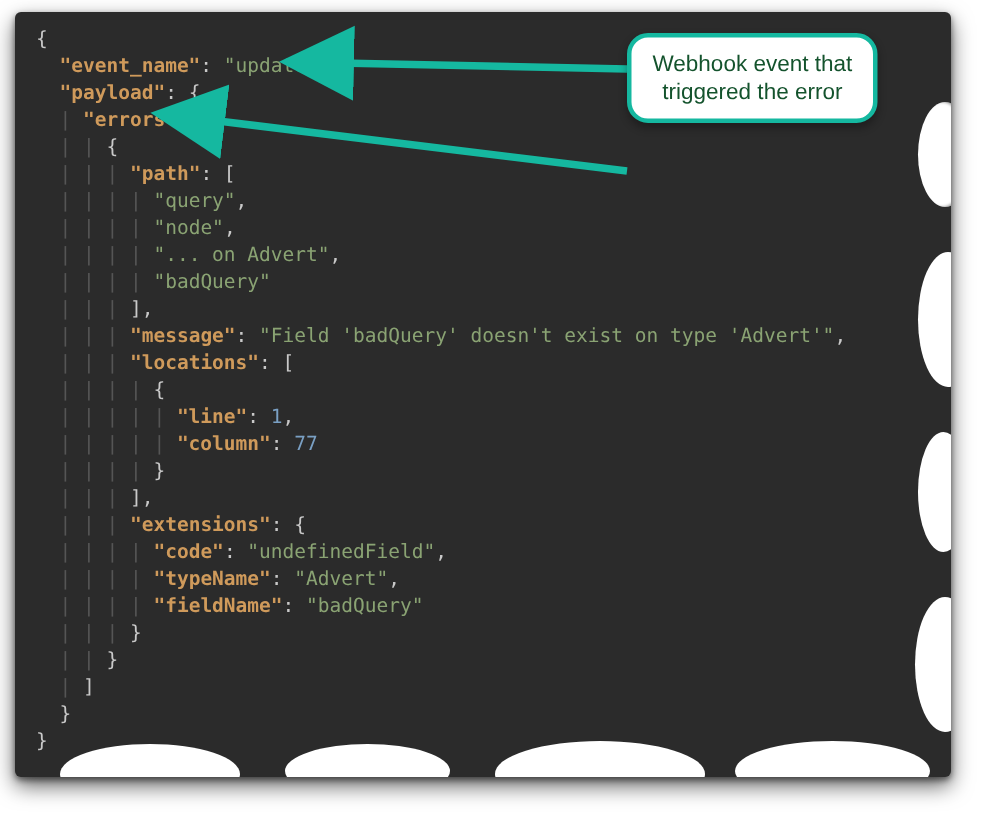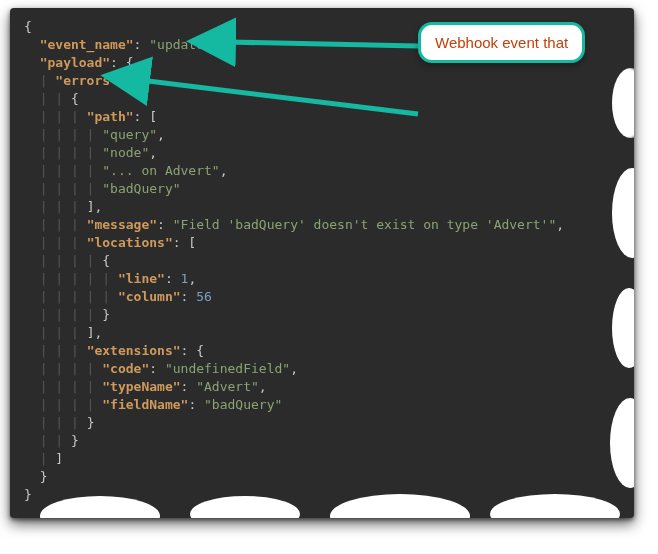--- a/index.html
+++ b/index.html
@@ -62,21 +62,21 @@
   
   .callout {
     position: absolute;
     background: #ffffff;
     border: 3px solid #15b8a0;
     border-radius: 14px;
     padding: 8px 14px;
     font-family: -apple-system, "Helvetica Neue", Arial, sans-serif;
     font-size: 15px;
     line-height: 19px;
-    color: #c2410c;
+    color: #14532d;
     box-shadow: 0 3px 6px rgba(0,0,0,0.3);
     text-align: center;
     white-space: nowrap;
   }
   
   svg.arrows {
     position: absolute;
     left: 0; top: 0;
     width: 658px; height: 554px;
     pointer-events: none;
@@ -106,21 +106,21 @@
 <span class="guide">  | | | </span><span class="key">"path"</span><span class="pun">: [</span>
 <span class="guide">  | | | | </span><span class="str">"query"</span><span class="pun">,</span>
 <span class="guide">  | | | | </span><span class="str">"node"</span><span class="pun">,</span>
 <span class="guide">  | | | | </span><span class="str">"... on Advert"</span><span class="pun">,</span>
 <span class="guide">  | | | | </span><span class="str">"badQuery"</span>
 <span class="guide">  | | | </span><span class="pun">],</span>
 <span class="guide">  | | | </span><span class="key">"message"</span><span class="pun">: </span><span class="str">"Field 'badQuery' doesn't exist on type 'Advert'"</span><span class="pun">,</span>
 <span class="guide">  | | | </span><span class="key">"locations"</span><span class="pun">: [</span>
 <span class="guide">  | | | | </span><span class="pun">{</span>
 <span class="guide">  | | | | | </span><span class="key">"line"</span><span class="pun">: </span><span class="num">1</span><span class="pun">,</span>
-<span class="guide">  | | | | | </span><span class="key">"column"</span><span class="pun">: </span><span class="num">56</span>
+<span class="guide">  | | | | | </span><span class="key">"column"</span><span class="pun">: </span><span class="num">77</span>
 <span class="guide">  | | | | </span><span class="pun">}</span>
 <span class="guide">  | | | </span><span class="pun">],</span>
 <span class="guide">  | | | </span><span class="key">"extensions"</span><span class="pun">: {</span>
 <span class="guide">  | | | | </span><span class="key">"code"</span><span class="pun">: </span><span class="str">"undefinedField"</span><span class="pun">,</span>
 <span class="guide">  | | | | </span><span class="key">"typeName"</span><span class="pun">: </span><span class="str">"Advert"</span><span class="pun">,</span>
 <span class="guide">  | | | | </span><span class="key">"fieldName"</span><span class="pun">: </span><span class="str">"badQuery"</span>
 <span class="guide">  | | | </span><span class="pun">}</span>
 <span class="guide">  | | </span><span class="pun">}</span>
 <span class="guide">  | </span><span class="pun">]</span>
 <span class="guide">  </span><span class="pun">}</span>
@@ -134,15 +134,16 @@
       </marker>
     </defs>
 
     <line x1="418" y1="46" x2="226" y2="42" stroke="#15b8a0" stroke-width="5" marker-end="url(#ah)"></line>
 
     <line x1="418" y1="114" x2="140" y2="80" stroke="#15b8a0" stroke-width="5" marker-end="url(#ah)"></line>
   </svg>
 
   <div class="callout" style="left:418px; top:22px;">
     <span>Webhook event that</span><br>
+    <span>triggered the error</span>
   </div>
 
 </div>
 
 </body></html>

